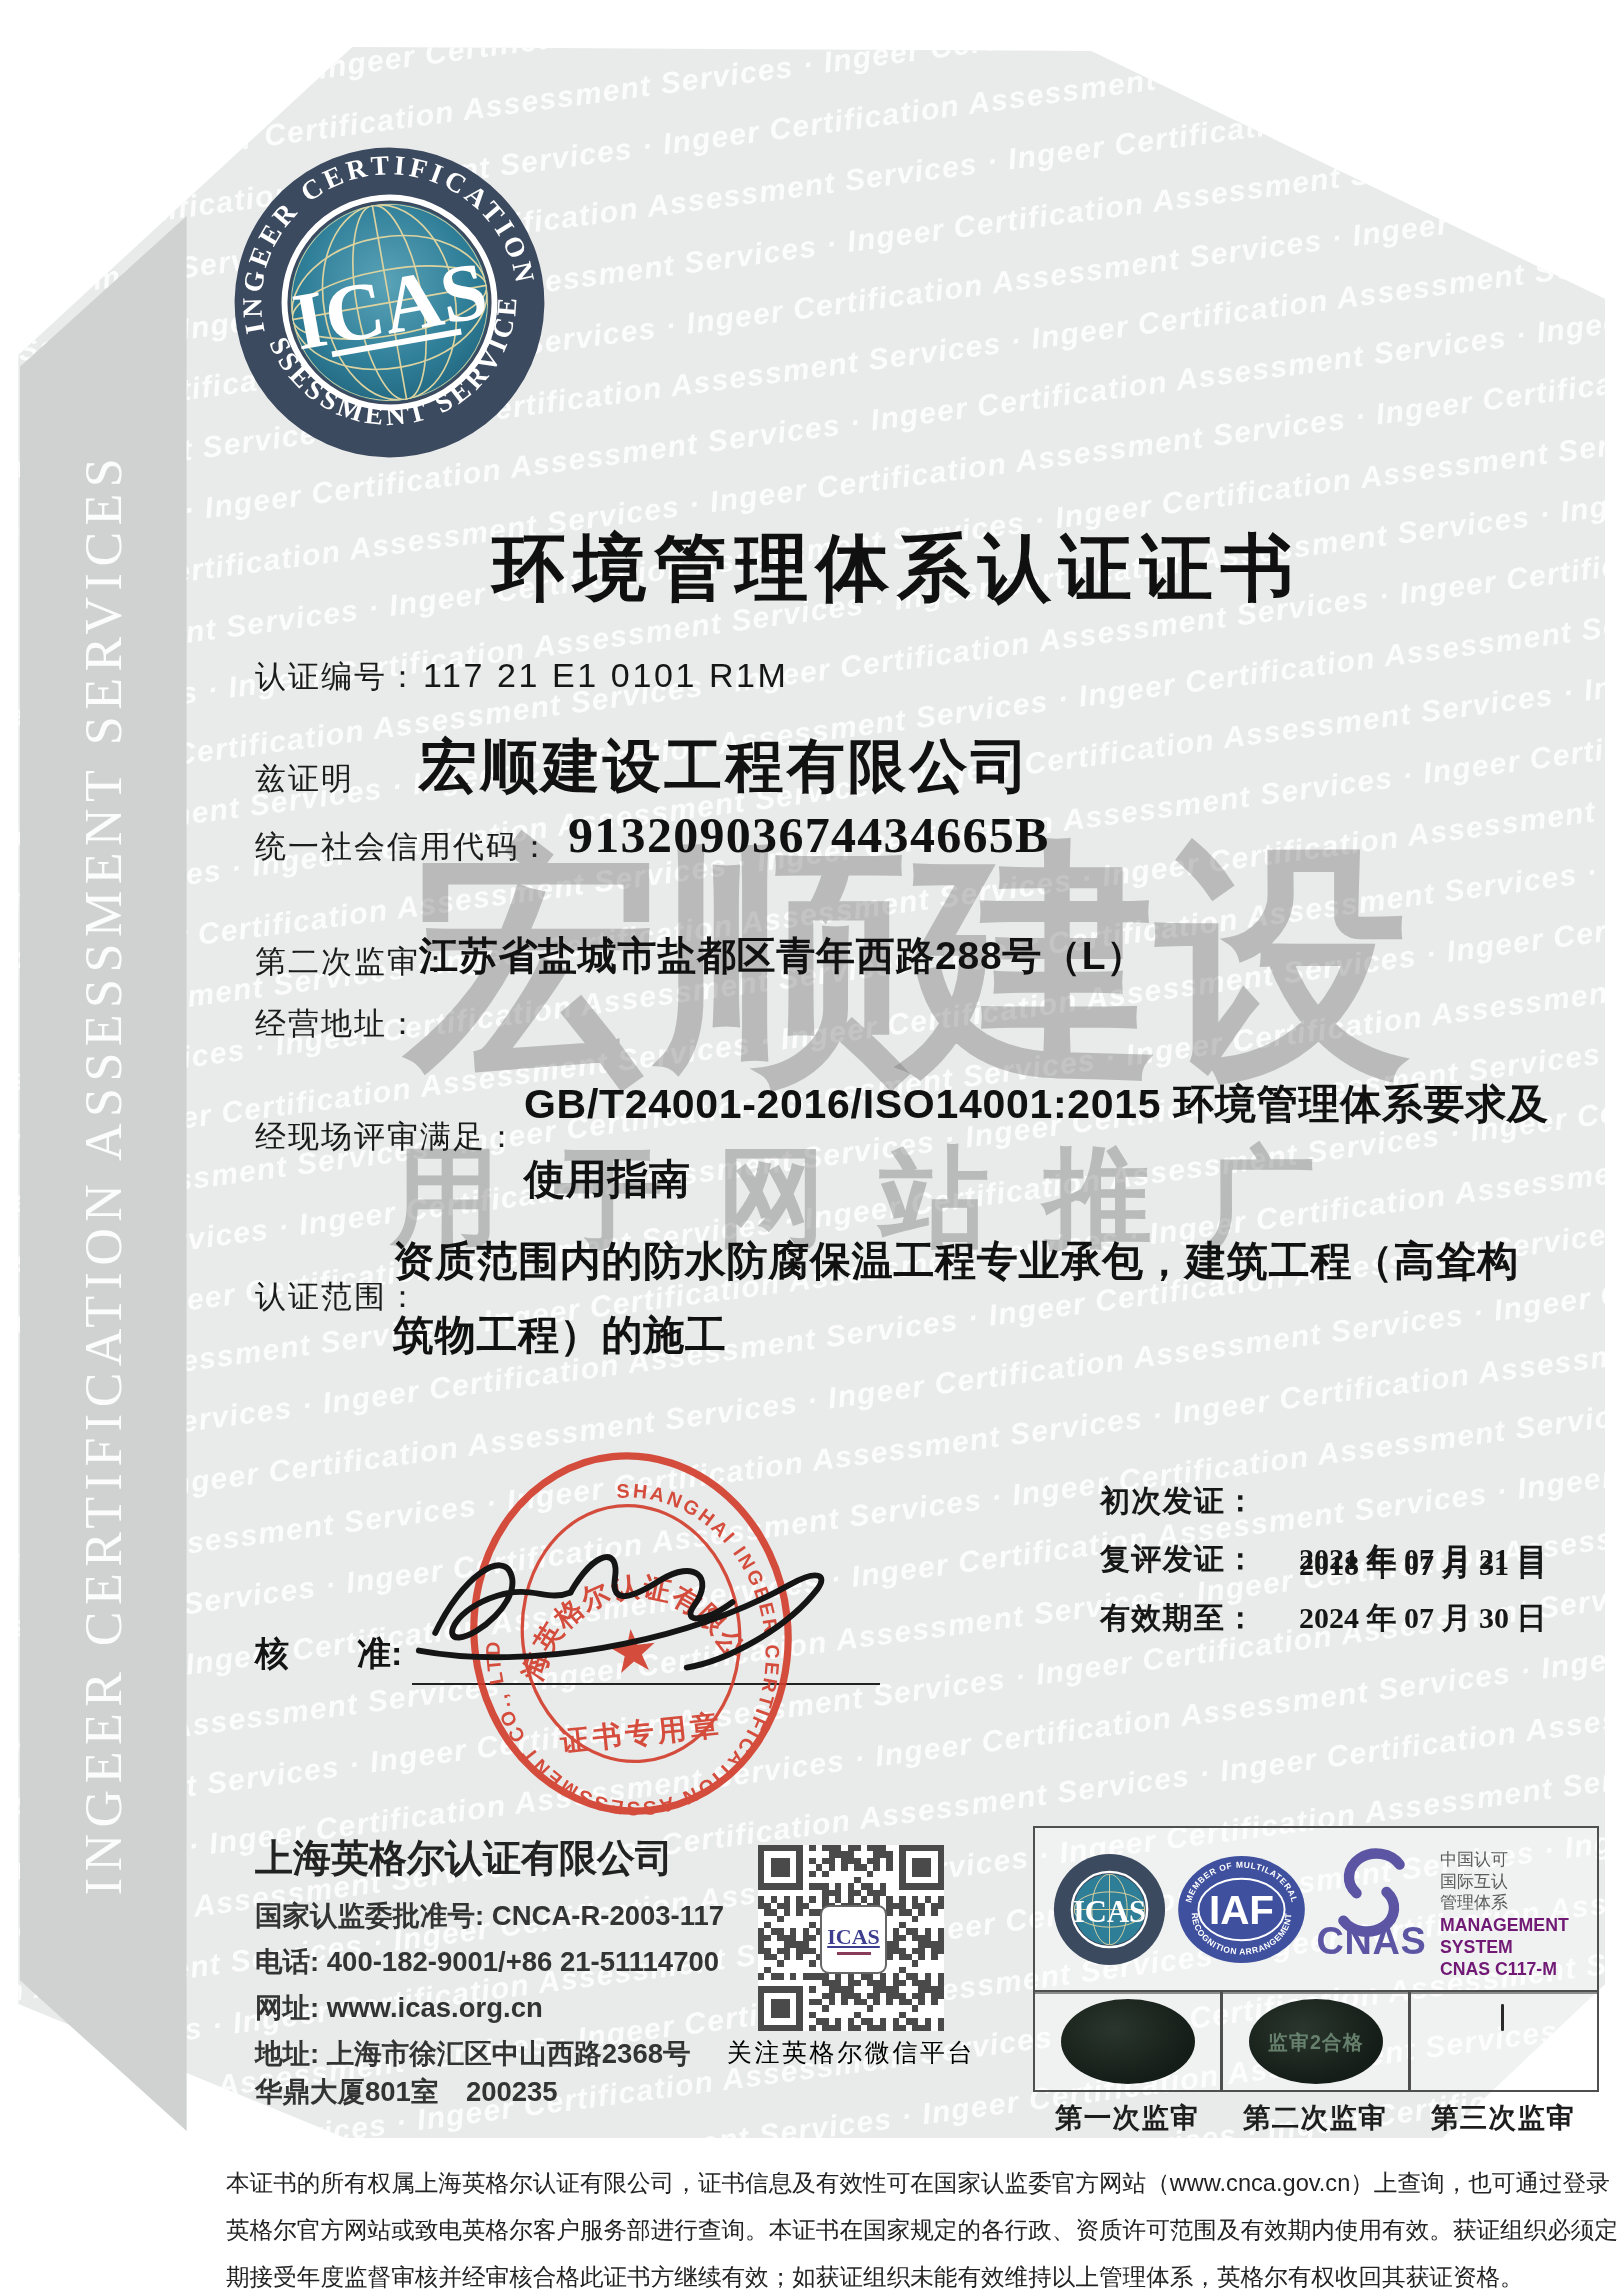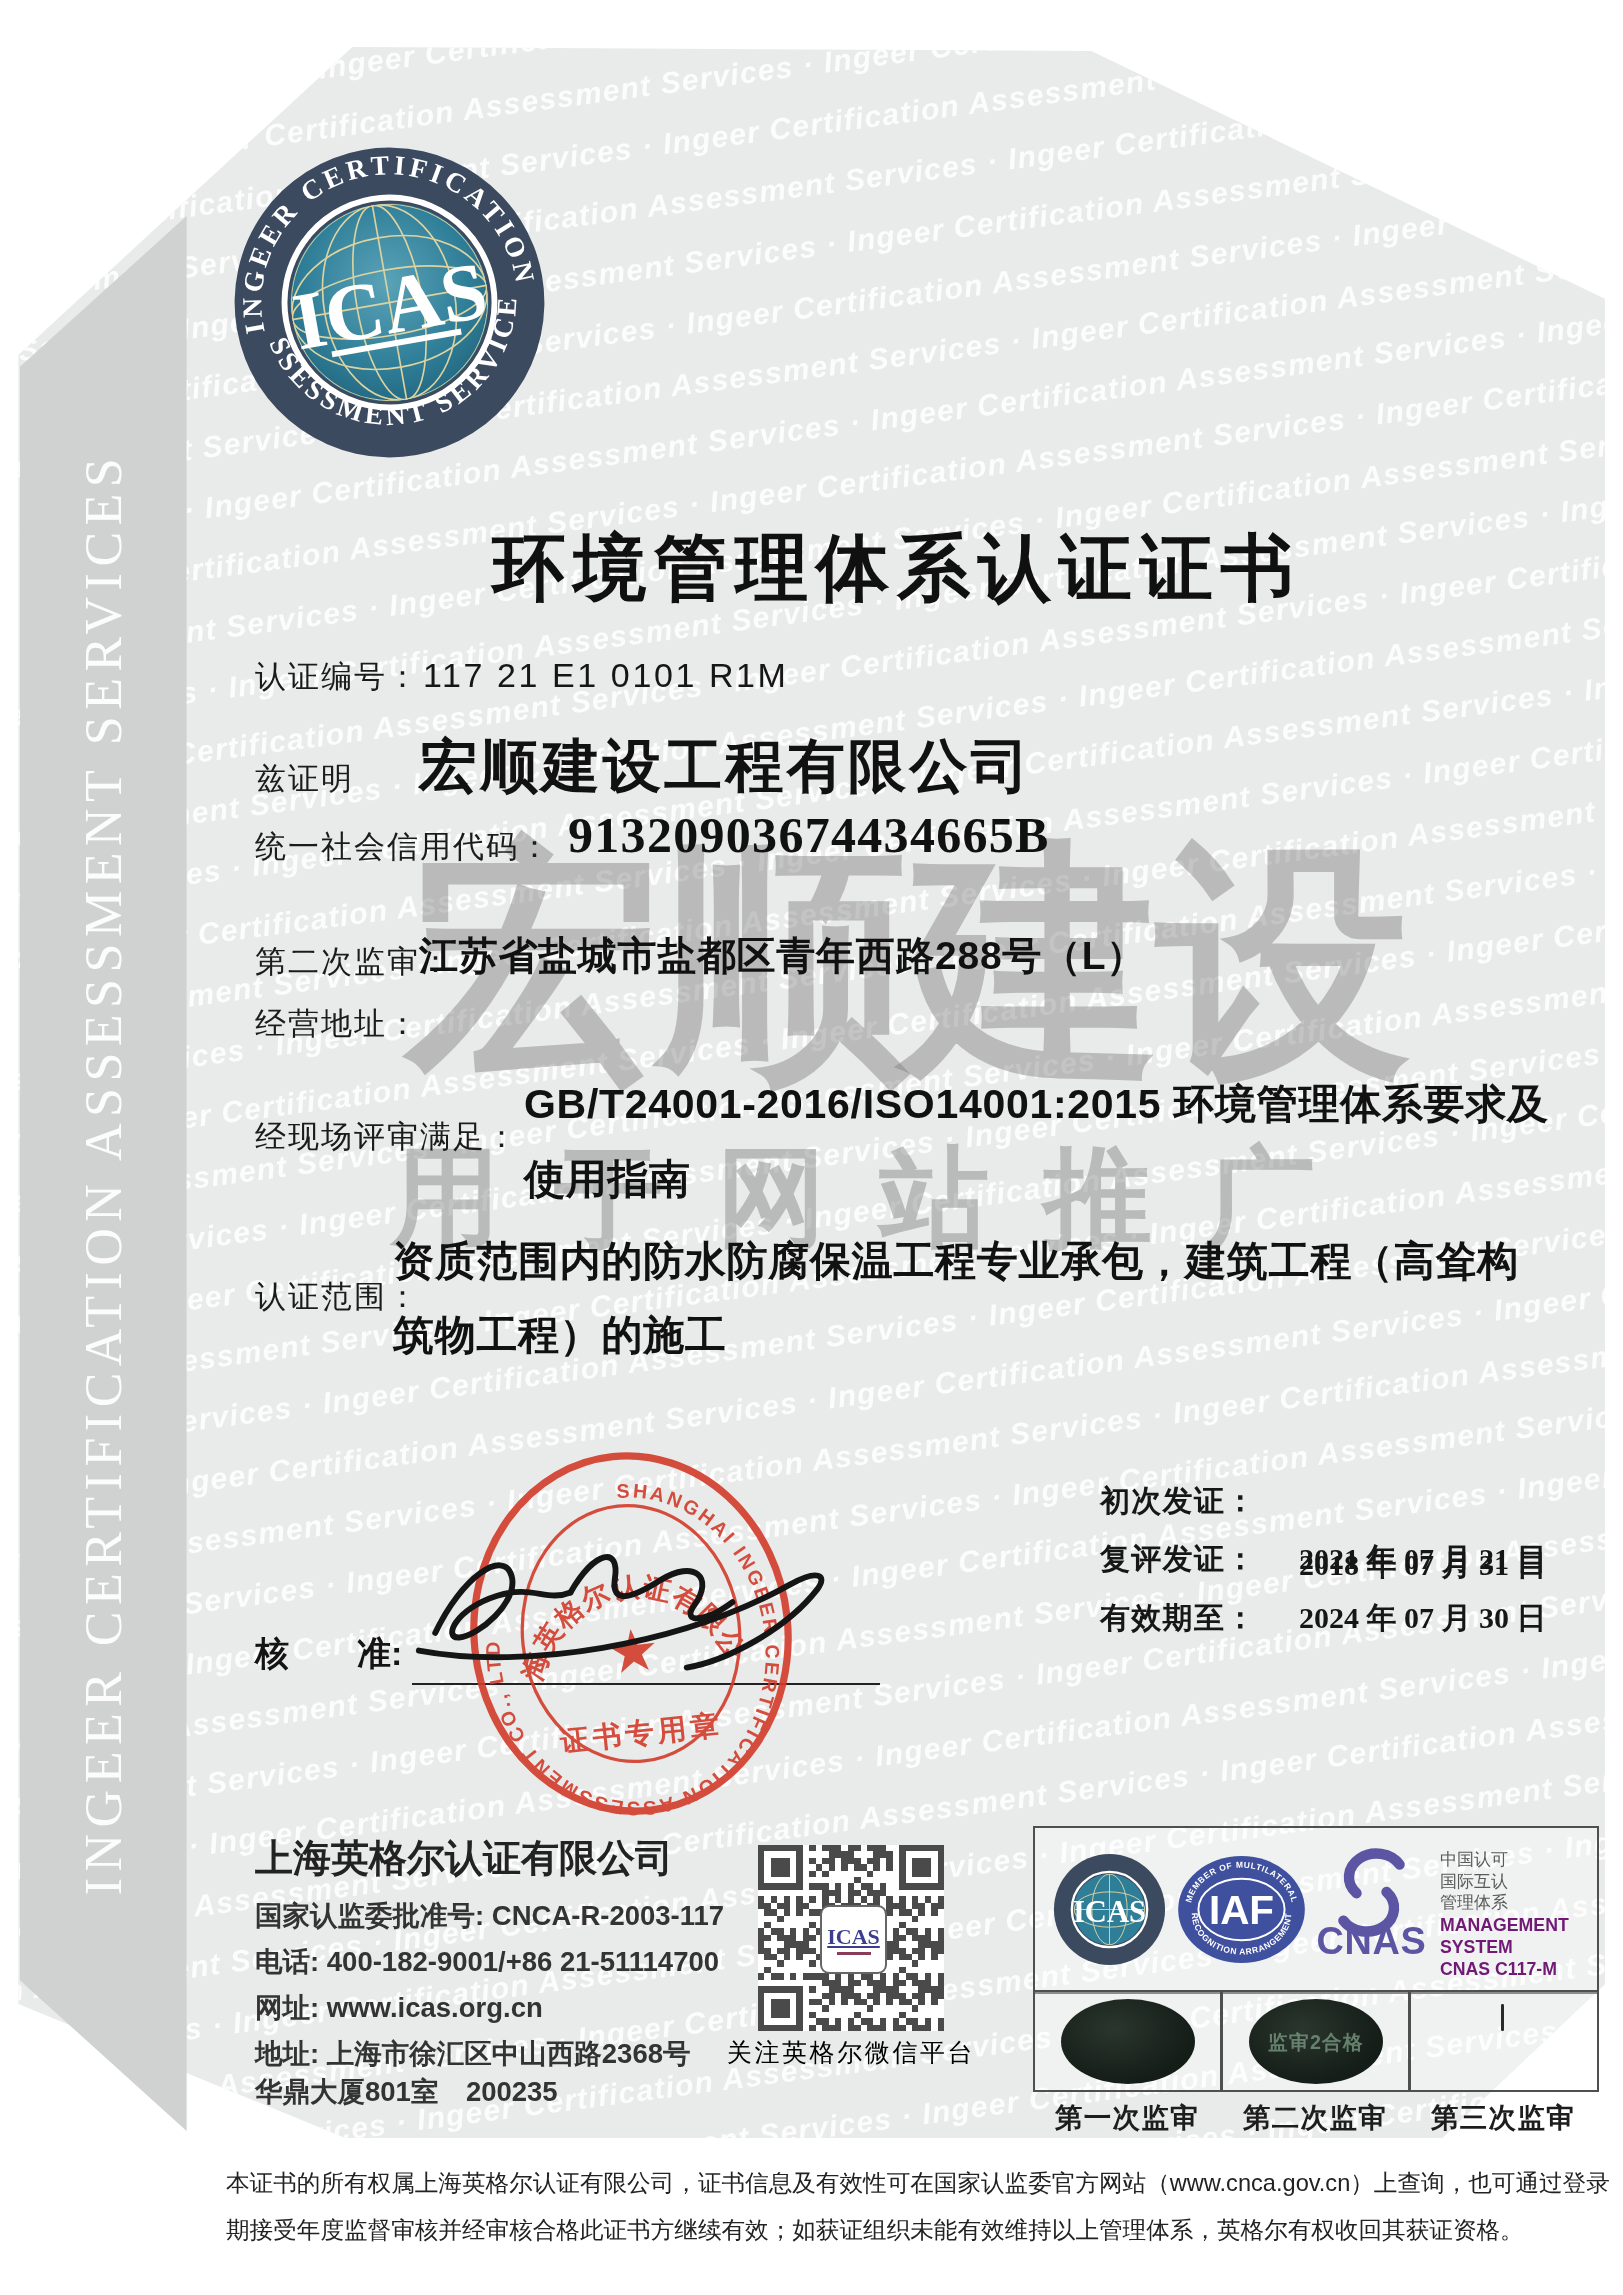--- a/index.html
+++ b/index.html
@@ -577,18 +577,19 @@
         <div class="stamp2-text" style="top:30px;">监审2合格</div>
       </div>
       <div style="position:absolute;left:466px;top:11.8px;width:3.3px;height:27.5px;background:#2a2a2a;border-radius:1.3px;"></div>
     </div>
     <div class="abs audit-cap" style="left:1033px;top:2100px;width:188px;">第一次监审</div>
     <div class="abs audit-cap" style="left:1221px;top:2100px;width:188px;">第二次监审</div>
     <div class="abs audit-cap" style="left:1409px;top:2100px;width:188px;">第三次监审</div>
 
     <div class="abs" style="left:226px;top:2160px;width:1342px;">
       <div class="footer-line" style="line-height:47px;">本证书的所有权属上海英格尔认证有限公司，证书信息及有效性可在国家认监委官方网站（www.cnca.gov.cn）上查询，也可通过登录</div>
+      <div class="footer-line" style="line-height:47px;">英格尔官方网站或致电英格尔客户服务部进行查询。本证书在国家规定的各行政、资质许可范围及有效期内使用有效。获证组织必须定</div>
       <div class="footer-line" style="line-height:47px;">期接受年度监督审核并经审核合格此证书方继续有效；如获证组织未能有效维持以上管理体系，英格尔有权收回其获证资格。</div>
     </div>
 
   </div>
 </div>
 
 
 </body></html>

